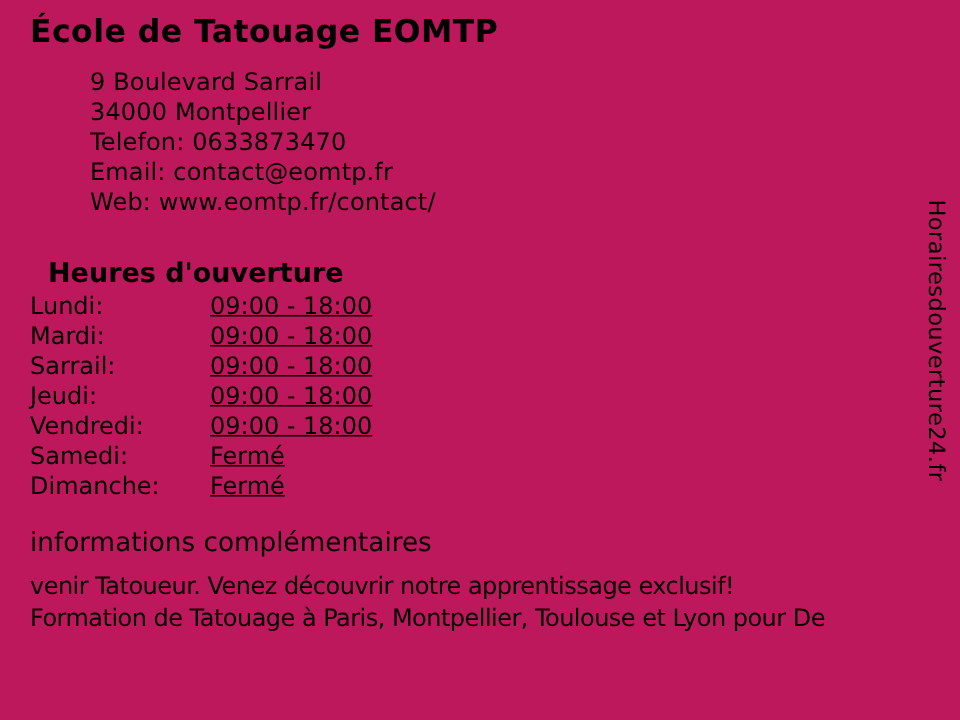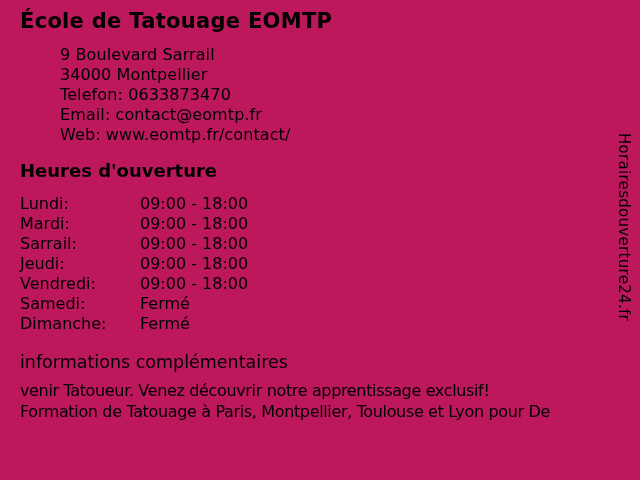--- a/index.html
+++ b/index.html
@@ -37,31 +37,32 @@
     font-size: 16px;
     line-height: 20px;
     letter-spacing: 0.1px;
     margin-left: 40px;
   }
   .addr-line { white-space: nowrap; }
   .hours-heading {
     position: absolute;
     left: 20px;
     top: 160px;
-    margin: 0;
+    margin: 12px;
     font-size: 18px;
     font-weight: bold;
     white-space: nowrap;
   }
   .hours-table {
     position: absolute;
     left: 20px;
     top: 194px;
     font-size: 16px;
     line-height: 20px;
+    text-decoration: underline;
   }
   .hour-row { white-space: nowrap; }
   .hour-row .day {
     display: inline-block;
     width: 120px;
   }
   .info-heading {
     position: absolute;
     left: 20px;
     top: 352px;

